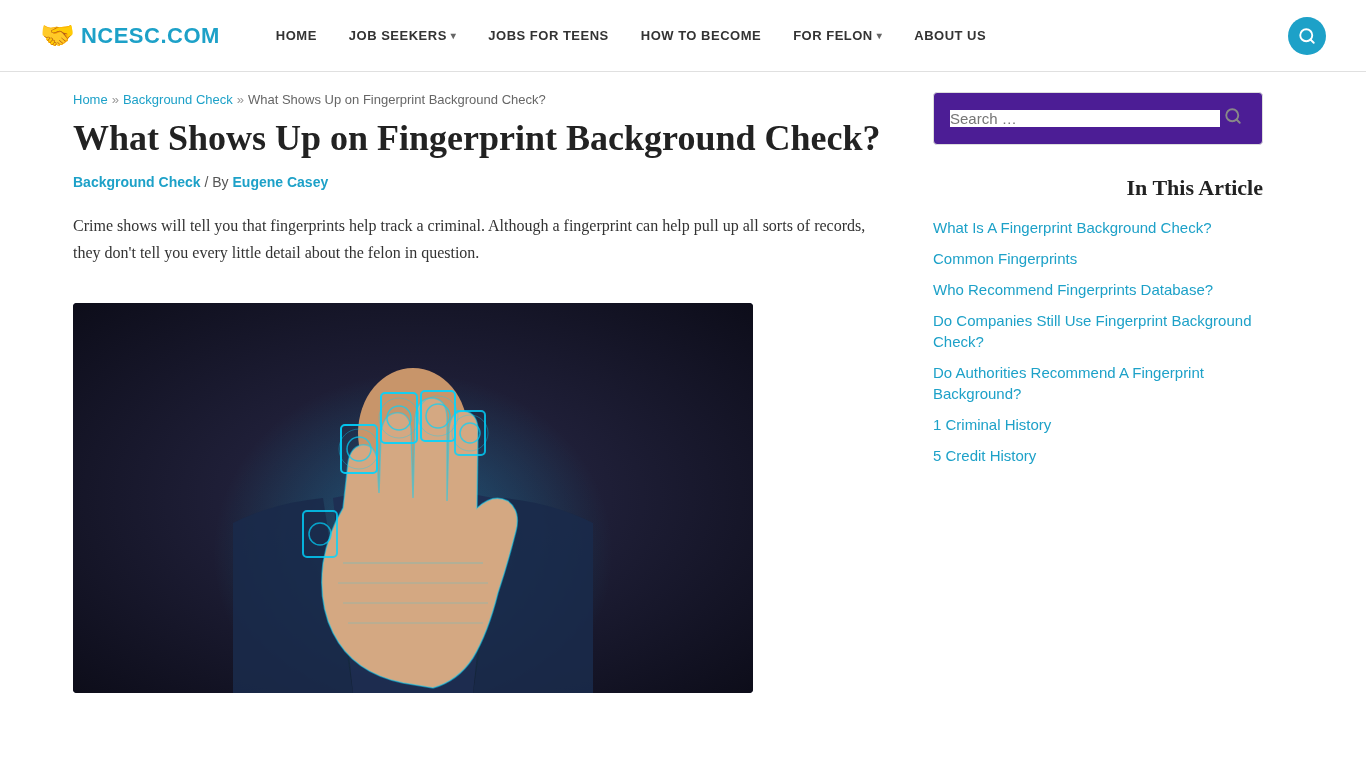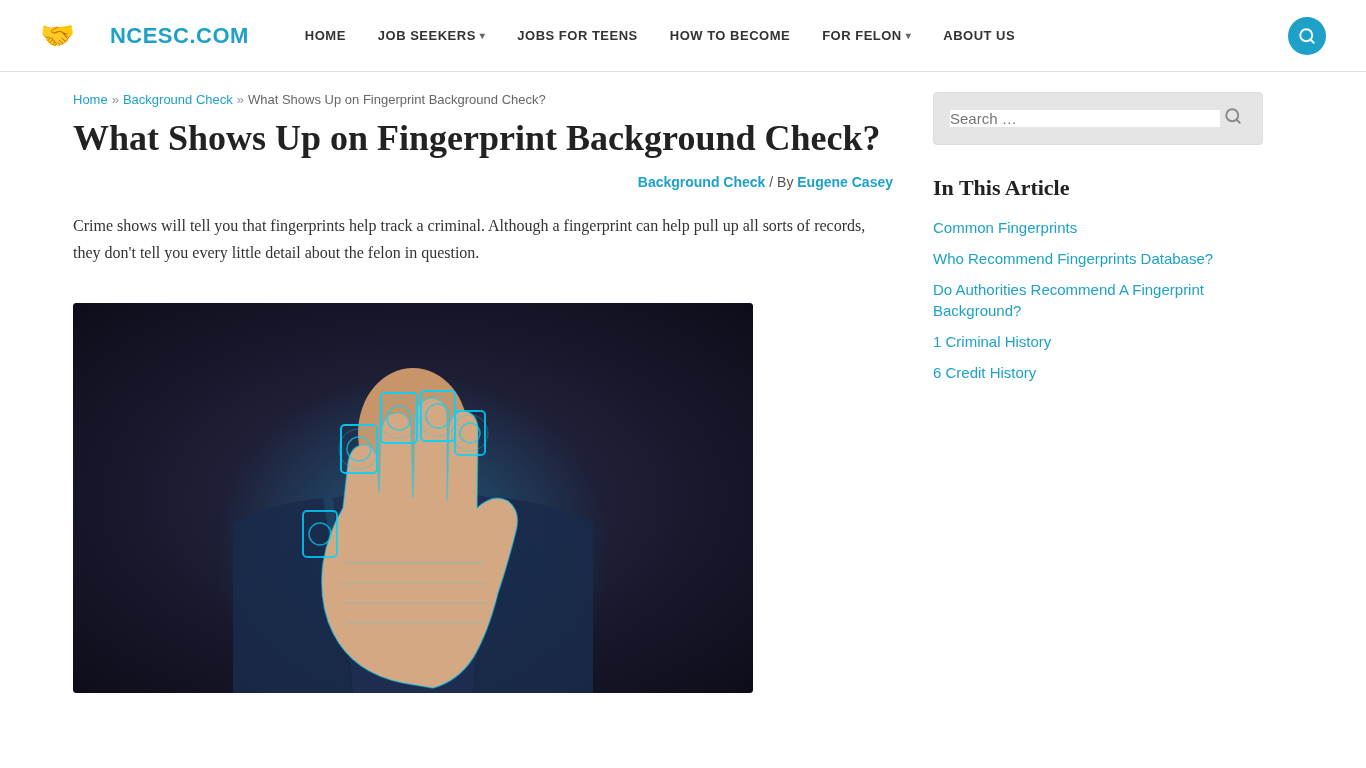--- a/index.html
+++ b/index.html
@@ -26,21 +26,20 @@
     #logo-icon {
       font-size: 28px;
       margin-right: 6px;
     }
     #logo-text {
       font-family: Arial, sans-serif;
       font-size: 22px;
       font-weight: 900;
       color: #1da1c8;
       letter-spacing: 0.5px;
-      margin-left: 29px;
     }
     nav {
       display: flex;
       align-items: center;
       gap: 0;
       flex: 1;
     }
     .nav-item {
       font-family: Arial, sans-serif;
       font-size: 13px;
@@ -113,21 +112,20 @@
       color: #222;
       line-height: 1.2;
       margin-bottom: 14px;
     }
 
     
     #article-meta {
       font-family: Arial, sans-serif;
       font-size: 14px;
       margin-bottom: 22px;
-      text-align: right;
     }
     #article-meta .cat-link {
       color: #1da1c8;
       cursor: pointer;
       font-weight: 600;
     }
     #article-meta .author {
       color: #555;
     }
     #article-meta .author-link {
@@ -171,21 +169,21 @@
     }
 
     
     #search-widget {
       border: 1px solid #ddd;
       border-radius: 4px;
       padding: 14px 16px;
       display: flex;
       align-items: center;
       margin-bottom: 30px;
-      background: #e5e5e5;
+      background: #4c1d95;
     }
     #search-input {
       flex: 1;
       border: none;
       outline: none;
       font-family: Arial, sans-serif;
       font-size: 15px;
       color: #555;
     }
     #search-submit {
@@ -200,20 +198,21 @@
     
     #toc-section {
       font-family: Arial, sans-serif;
     }
     #toc-title {
       font-size: 22px;
       font-weight: 700;
       color: #222;
       margin-bottom: 16px;
       font-family: Georgia, serif;
+      text-align: right;
     }
     .toc-item {
       font-size: 15px;
       color: #1da1c8;
       cursor: pointer;
       margin-bottom: 10px;
       line-height: 1.4;
       font-family: Arial, sans-serif;
     }
     .toc-item.numbered {
@@ -338,22 +337,24 @@
         <svg width="18" height="18" viewBox="0 0 24 24" fill="none" stroke="#888" stroke-width="2.5" stroke-linecap="round" stroke-linejoin="round">
           <circle cx="11" cy="11" r="8"></circle>
           <line x1="21" y1="21" x2="16.65" y2="16.65"></line>
         </svg>
       </button>
     </div>
 
     <div id="toc-section">
       <h2 id="toc-title">In This Article</h2>
       <div id="toc-list">
+          <div class="toc-item">What Is A Fingerprint Background Check?</div>
           <div class="toc-item">Common Fingerprints</div>
           <div class="toc-item">Who Recommend Fingerprints Database?</div>
+          <div class="toc-item">Do Companies Still Use Fingerprint Background Check?</div>
           <div class="toc-item">Do Authorities Recommend A Fingerprint Background?</div>
           <div class="toc-item numbered">1 Criminal History</div>
-          <div class="toc-item numbered">6 Credit History</div>
+          <div class="toc-item numbered">5 Credit History</div>
         </div>
     </div>
 
   </aside>
 </div>
 
 </body></html>

